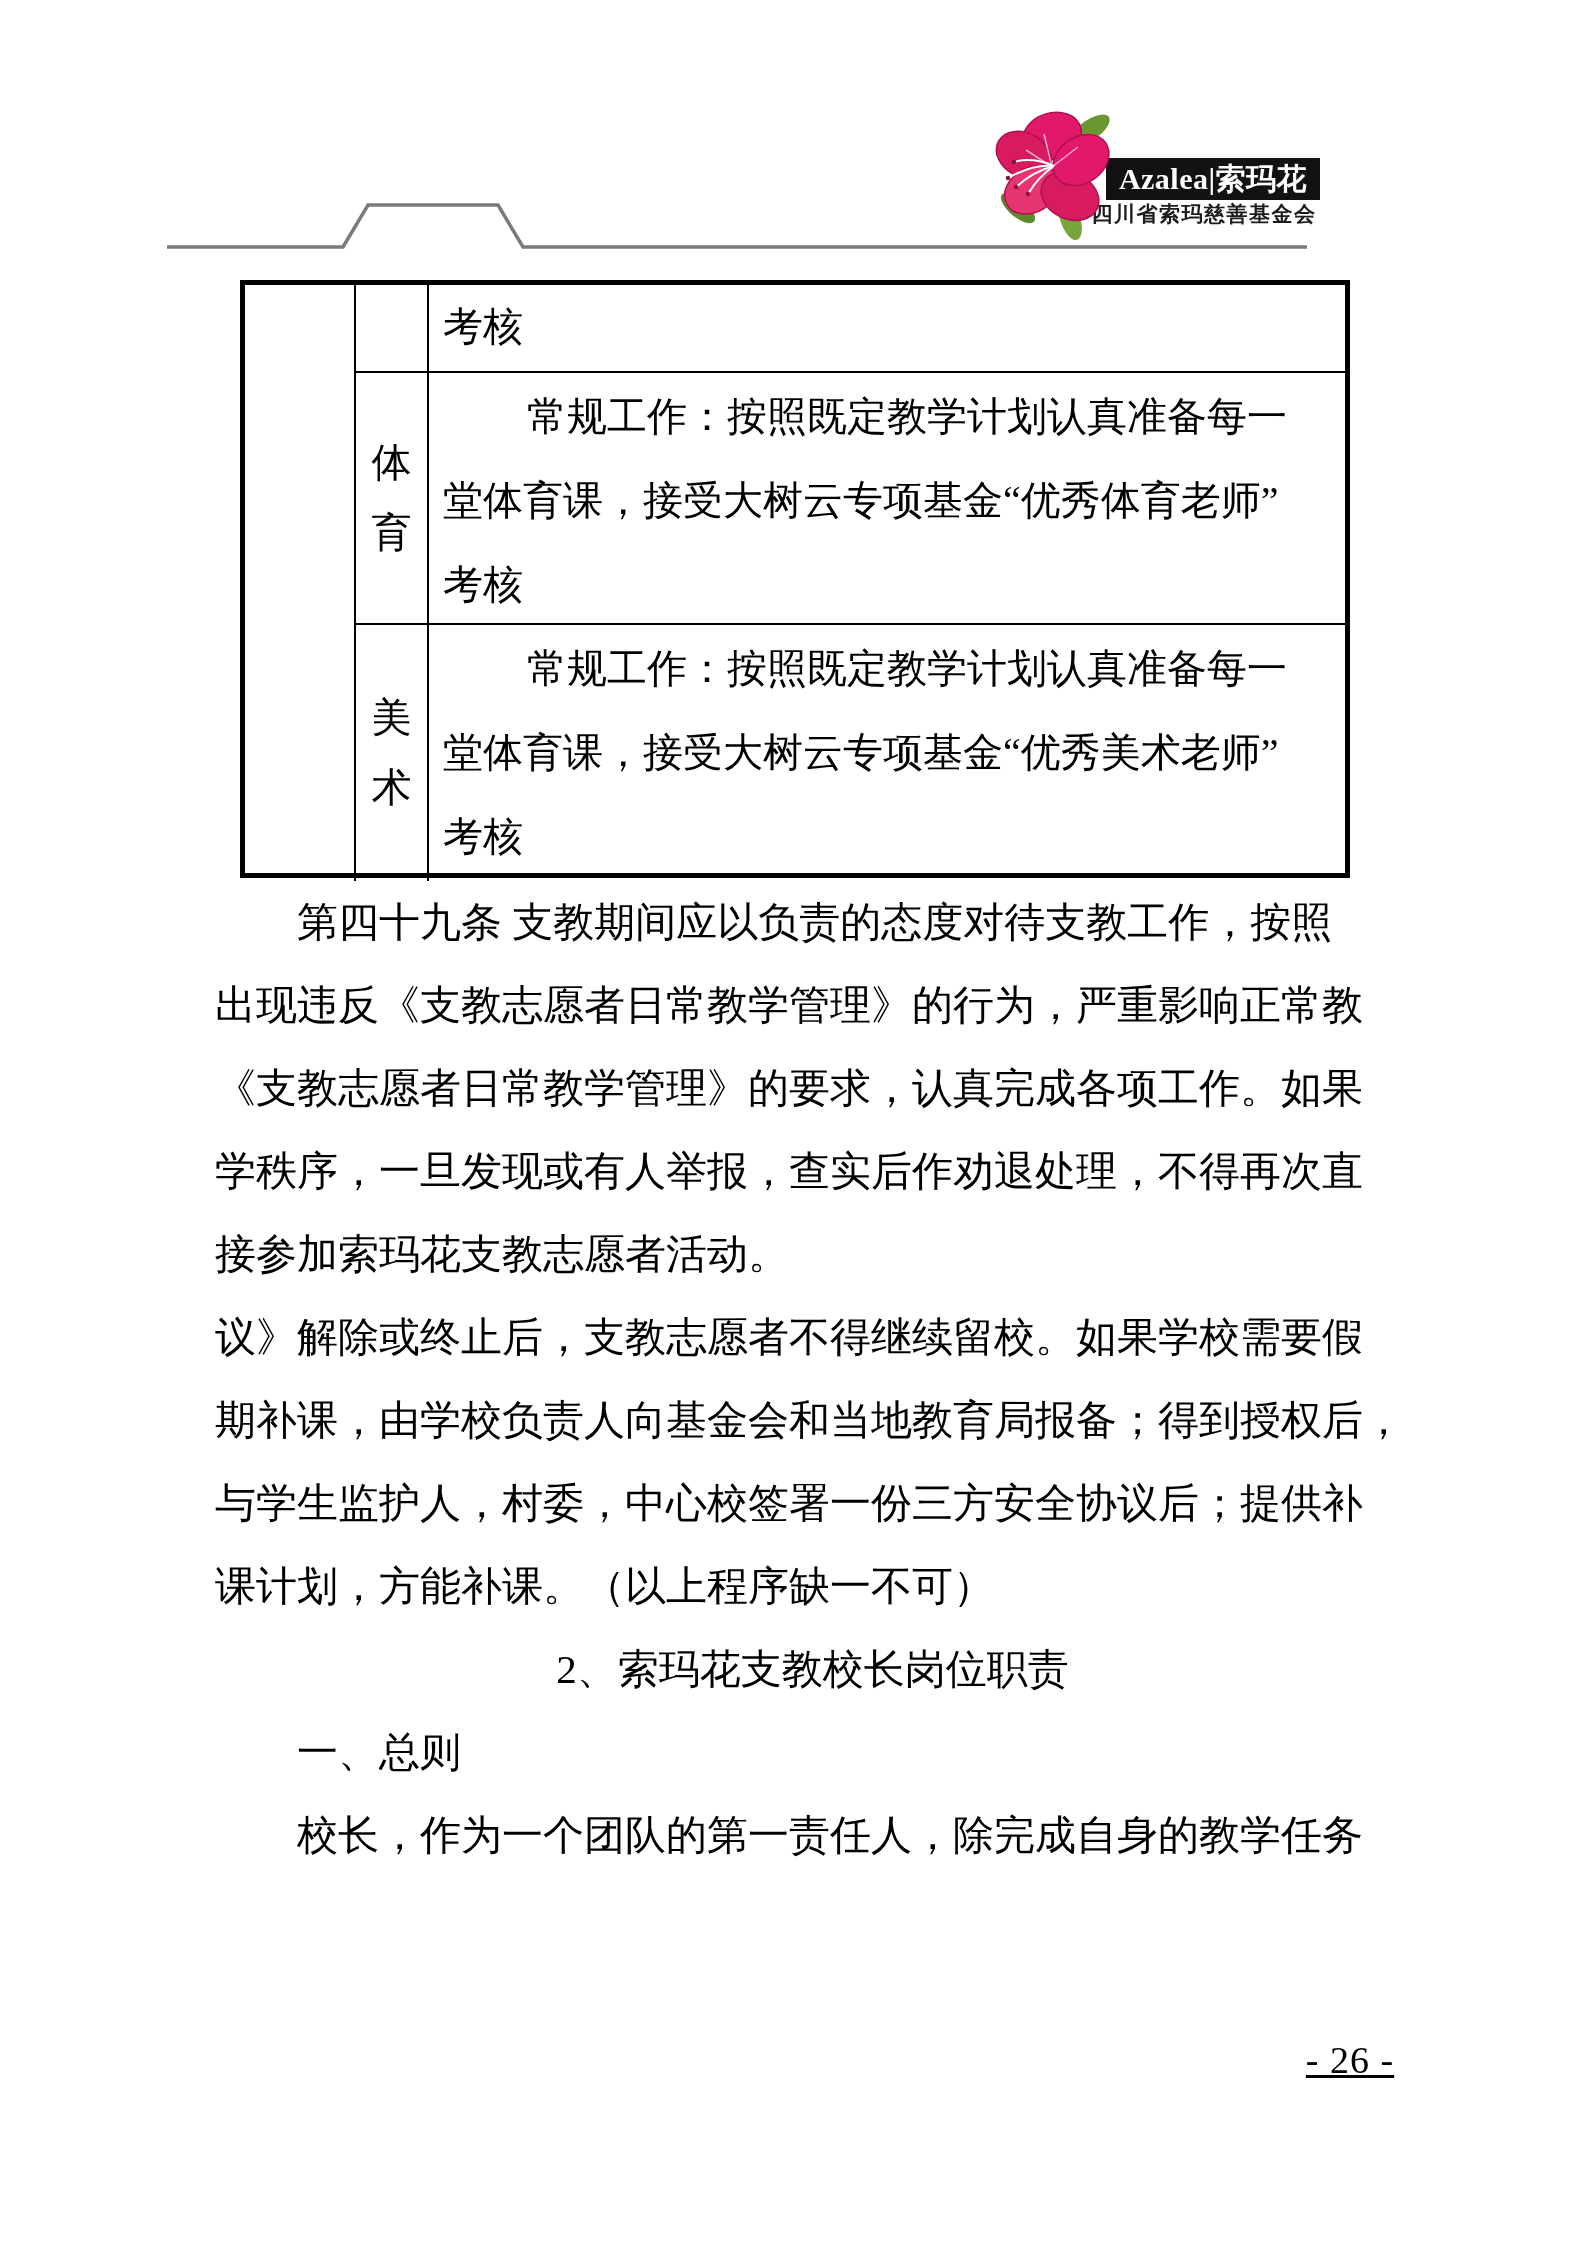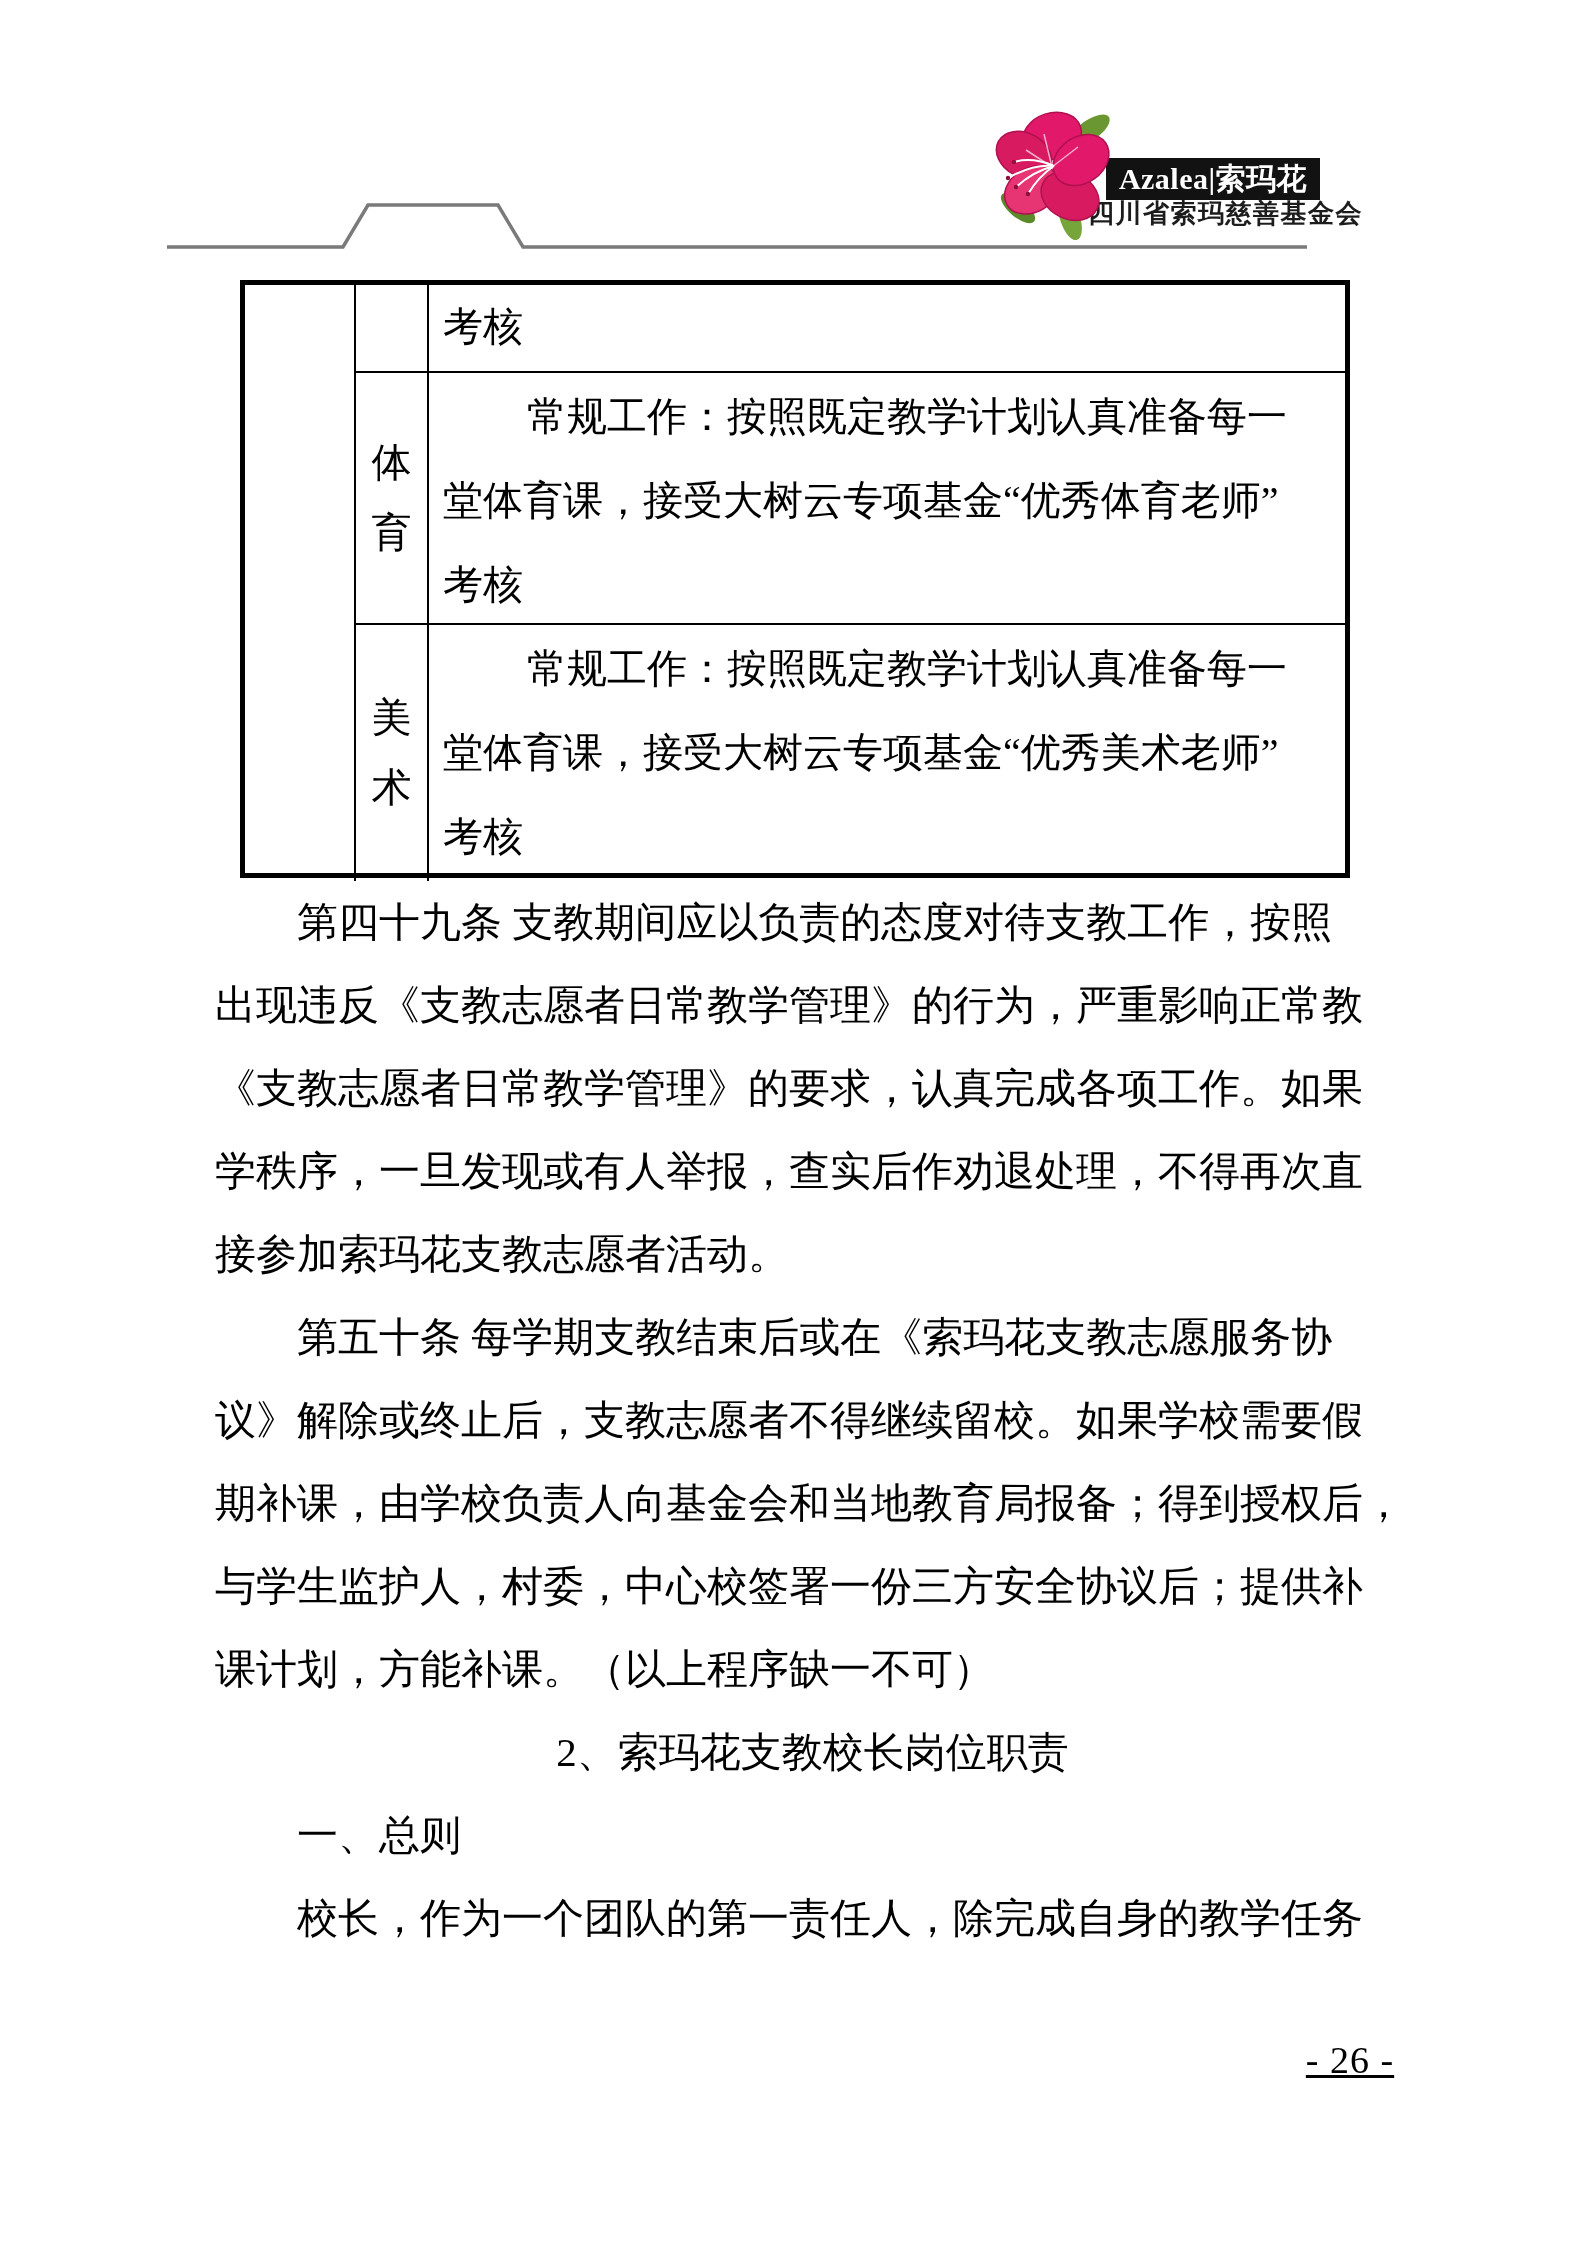--- a/index.html
+++ b/index.html
@@ -17,21 +17,21 @@
   .header-rule-svg { position:absolute; left:0; top:0; }
   .logo-flower-svg { position:absolute; left:982px; top:92px; }
   .logo-banner {
     position:absolute; left:1106px; top:158px; width:214px; height:42px;
     background:#121212; color:#ffffff;
     font-weight:bold; font-size:30px; line-height:42px; text-align:center;
     letter-spacing:0.5px; white-space:nowrap;
   }
   .logo-orgname {
     position:absolute; left:1088px; top:201px; width:232px; height:28px;
-    color:#1c1c1c; font-weight:bold; font-size:26px; line-height:26px;
+    color:#1c1c1c; font-weight:bold; font-size:21px; line-height:26px;
     letter-spacing:1.5px; text-align:center; white-space:nowrap;
   }
 
   
   .doc-table {
     position:absolute; left:240px; top:280px; width:1110px; height:598px;
     box-sizing:border-box; border:5px solid #000;
     display:grid;
     grid-template-columns:111px 73px auto;
     grid-template-rows:88px 252px auto;
@@ -135,21 +135,20 @@
       <div class="cell-line">考核</div>
     </div>
   </div>
 
   <div class="body-text">
     <div class="body-line indent">第四十九条 支教期间应以负责的态度对待支教工作，按照</div>
     <div class="body-line">出现违反《支教志愿者日常教学管理》的行为，严重影响正常教</div>
     <div class="body-line">《支教志愿者日常教学管理》的要求，认真完成各项工作。如果</div>
     <div class="body-line">学秩序，一旦发现或有人举报，查实后作劝退处理，不得再次直</div>
     <div class="body-line">接参加索玛花支教志愿者活动。</div>
-    <div class="body-line indent">第五十条 每学期支教结束后或在《索玛花支教志愿服务协</div>
     <div class="body-line">议》解除或终止后，支教志愿者不得继续留校。如果学校需要假</div>
     <div class="body-line">期补课，由学校负责人向基金会和当地教育局报备；得到授权后，</div>
     <div class="body-line">与学生监护人，村委，中心校签署一份三方安全协议后；提供补</div>
     <div class="body-line">课计划，方能补课。（以上程序缺一不可）</div>
     <div class="body-line center">2、索玛花支教校长岗位职责</div>
     <div class="body-line indent">一、总则</div>
     <div class="body-line indent">校长，作为一个团队的第一责任人，除完成自身的教学任务</div>
   </div>
 
   <div class="page-number">- 26 -</div>

